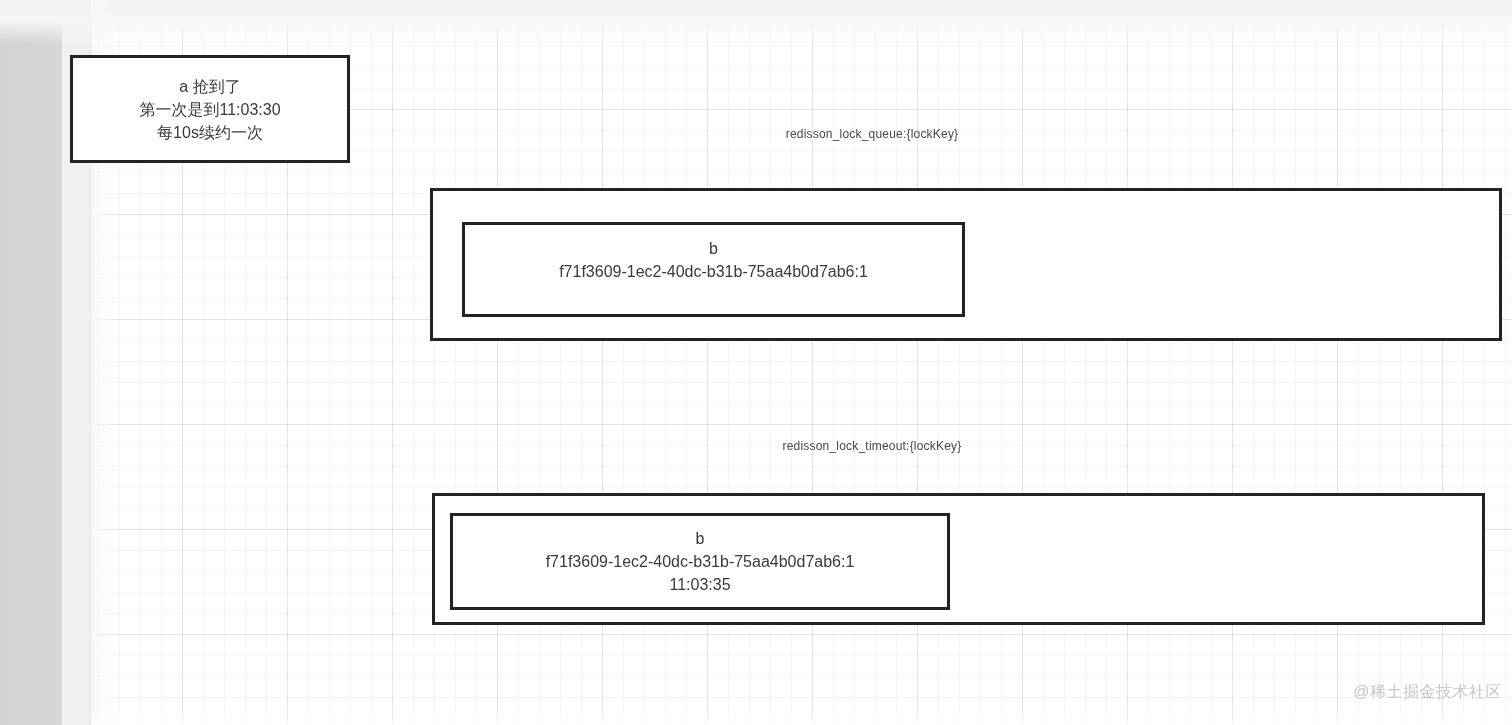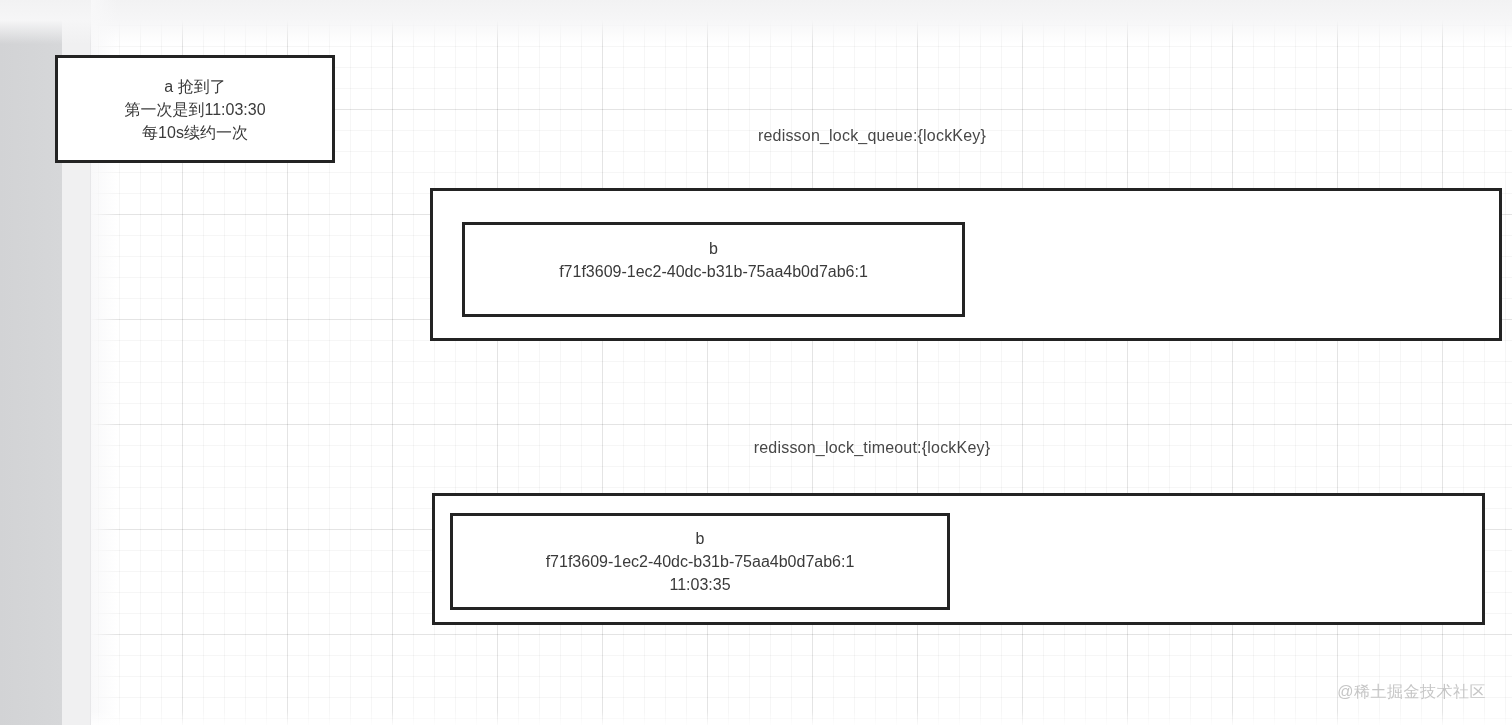--- a/index.html
+++ b/index.html
@@ -51,46 +51,46 @@
   }
 
   
   .shape {
     position: absolute;
     background: #ffffff;
     border: 3px solid #232323;
     color: #3a3a3a;
   }
   .note-box {
-    left: 55px; top: 55px; width: 280px; height: 108px;
+    left: 70px; top: 55px; width: 280px; height: 108px;
     display: flex; flex-direction: column; align-items: center; justify-content: center;
     font-size: 16px; line-height: 23px; text-align: center;
   }
   .key-label {
     position: absolute; width: 600px; text-align: center;
-    font-size: 16px; color: #474747; letter-spacing: 0.2px;
+    font-size: 12px; color: #474747; letter-spacing: 0.2px;
   }
   .key-label.queue { left: 572px; top: 127px; }
   .key-label.timeout { left: 572px; top: 432px; margin-top: 7px; }
 
   .outer-queue { left: 430px; top: 188px; width: 1072px; height: 153px; }
   .outer-timeout { left: 432px; top: 493px; width: 1053px; height: 132px; }
 
   .inner-box {
     position: absolute;
     background: #ffffff;
     border: 3px solid #232323;
     display: flex; flex-direction: column; align-items: center; justify-content: center;
     font-size: 16px; line-height: 23px; text-align: center; color: #3a3a3a;
   }
   .inner-queue { left: 29px; top: 31px; width: 503px; height: 95px; padding-bottom: 20px; }
   .inner-timeout { left: 15px; top: 17px; width: 500px; height: 97px; }
 
   .watermark {
-    position: absolute; right: 26px; top: 682px;
+    position: absolute; right: 10px; top: 682px;
     font-size: 16px; color: #c6c6c6;
     letter-spacing: 0.5px;
   }
 </style>
 </head>
 <body>
 
 <div class="stage">
 
   <div class="gutter-outer"></div>

